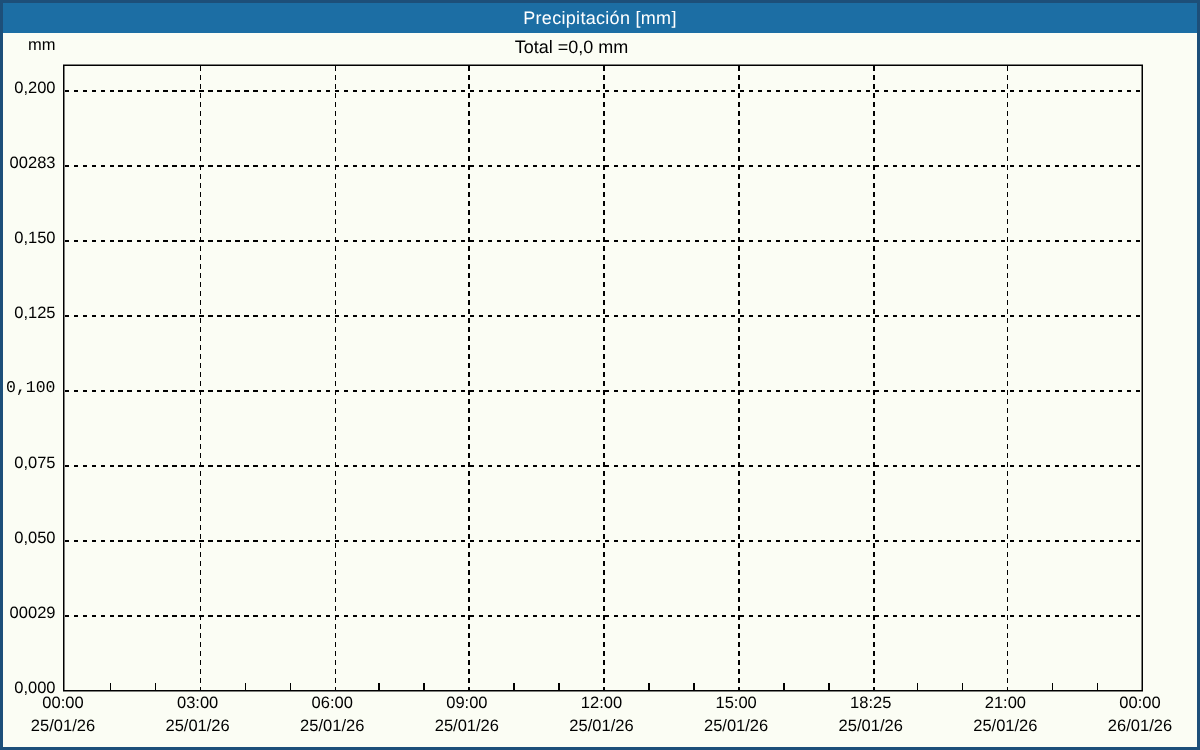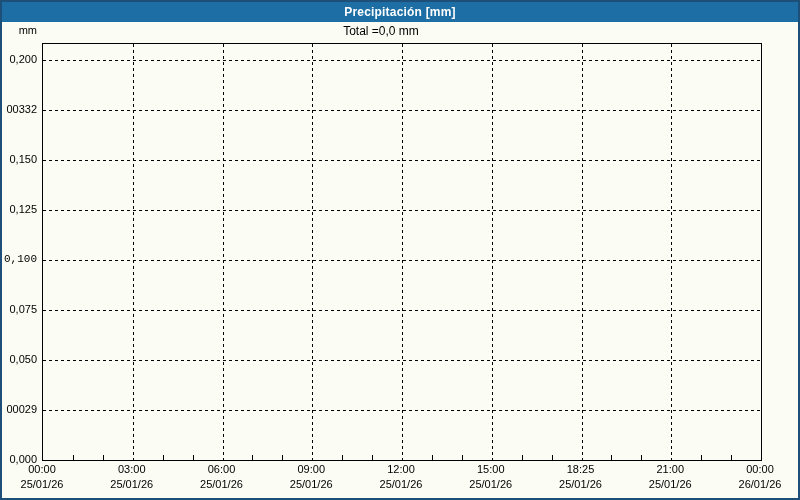--- a/index.html
+++ b/index.html
@@ -15,21 +15,21 @@
     overflow: hidden;
   }
 
   .titlebar {
     position: absolute;
     left: 0; top: 0; right: 0;
     height: 20px;
     background: #1c6ea4;
     color: #ffffff;
     font-size: 12px;
-    font-weight: bold;
+    font-weight: normal;
     text-align: center;
     line-height: 20px;
     letter-spacing: 0.2px;
   }
 
   .total-label {
     position: absolute;
     top: 22px;
     left: 0;
     width: 758px;          
@@ -123,21 +123,21 @@
         <line x1="509.5" y1="411" x2="509.5" y2="416" stroke="#000000" stroke-width="1"></line>
         <line x1="568.5" y1="411" x2="568.5" y2="416" stroke="#000000" stroke-width="1"></line>
         <line x1="598.5" y1="411" x2="598.5" y2="416" stroke="#000000" stroke-width="1"></line>
         <line x1="658.5" y1="411" x2="658.5" y2="416" stroke="#000000" stroke-width="1"></line>
         <line x1="688.5" y1="411" x2="688.5" y2="416" stroke="#000000" stroke-width="1"></line>
       </svg>
   </div>
 
   <div>
       <div class="y-label" style="top: 50px;">0,200</div>
-      <div class="y-label" style="top: 100px;">00332</div>
+      <div class="y-label" style="top: 100px;">00283</div>
       <div class="y-label" style="top: 150px;">0,150</div>
       <div class="y-label" style="top: 200px;">0,125</div>
       <div class="y-label" style="top: 250px; font-family: Liberation Mono, monospace;">0,100</div>
       <div class="y-label" style="top: 300px;">0,075</div>
       <div class="y-label" style="top: 350px;">0,050</div>
       <div class="y-label" style="top: 400px;">00029</div>
       <div class="y-label" style="top: 450px;">0,000</div>
     </div>
   <div>
       <div class="x-label" style="left: -5px; top: 460px;">

